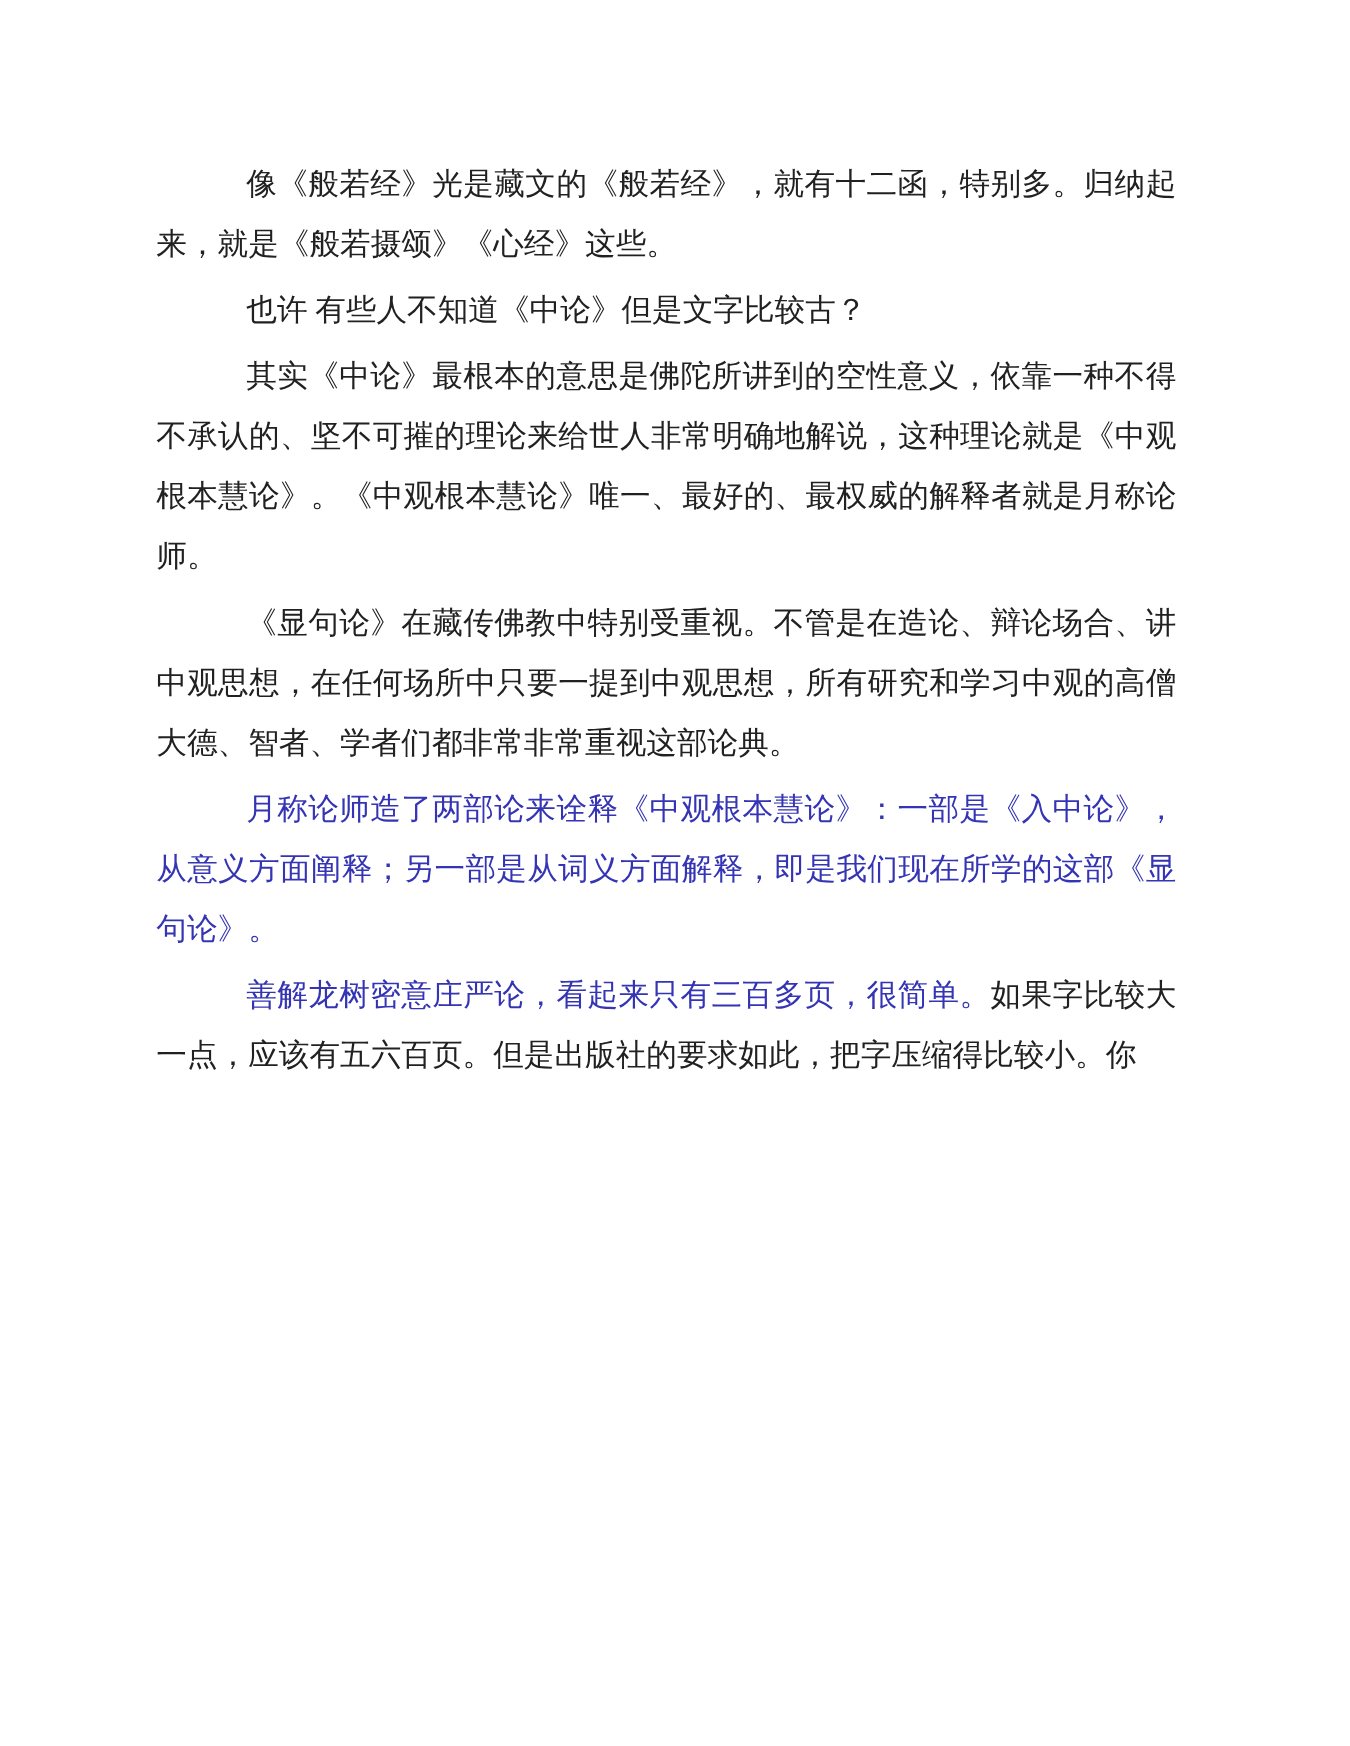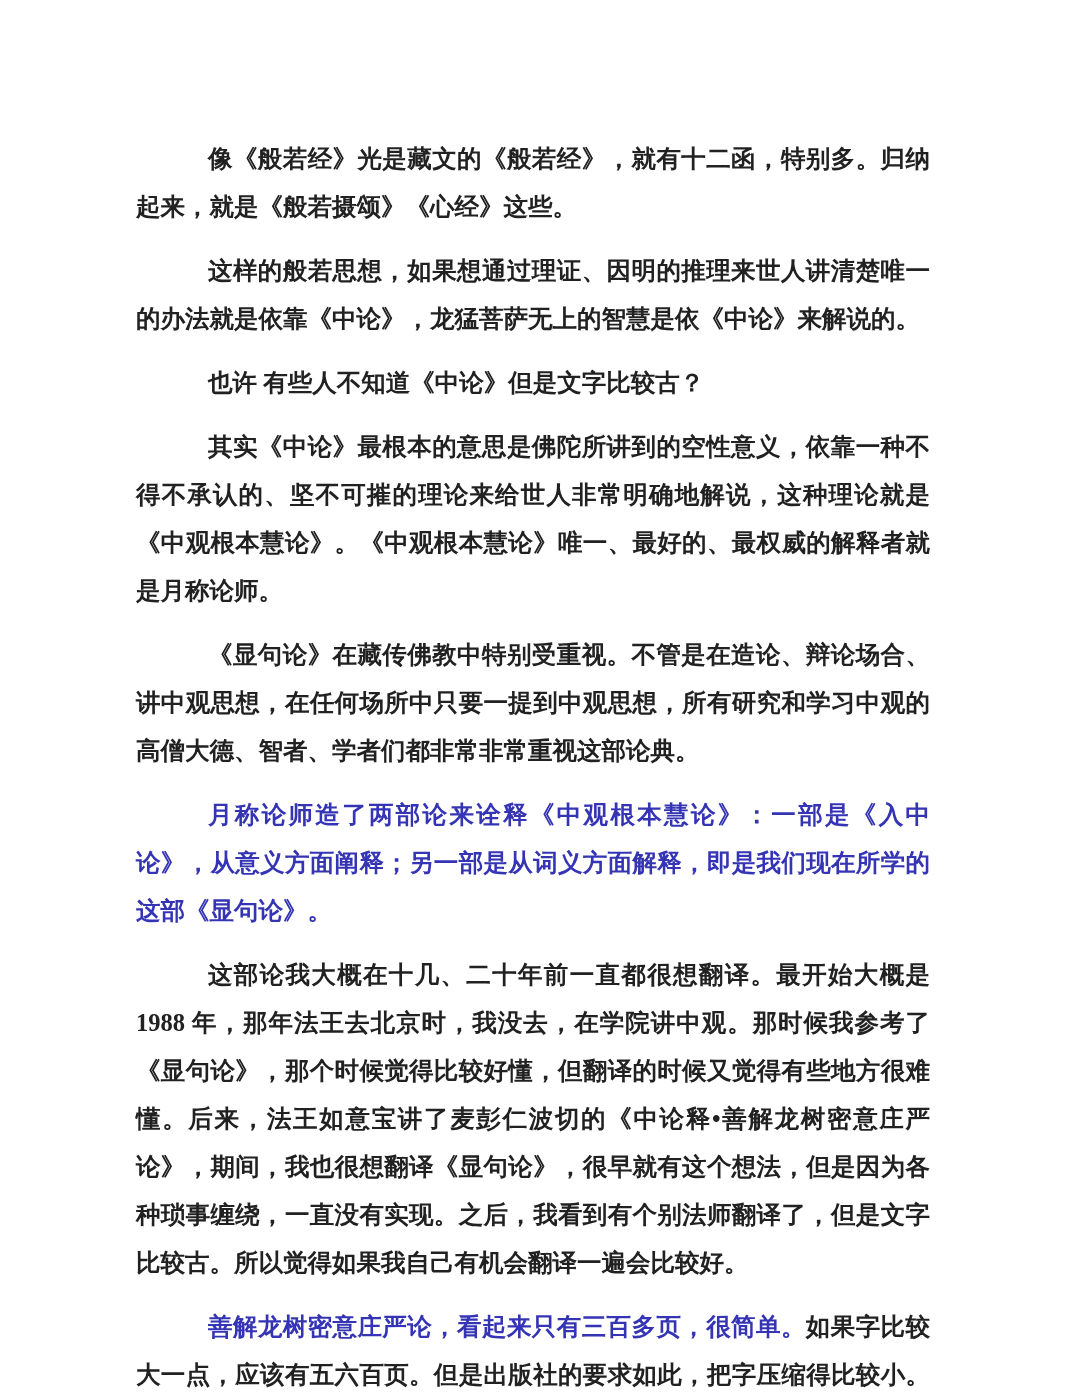--- a/index.html
+++ b/index.html
@@ -29,39 +29,36 @@
     top: 119px;
     width: 826px;
     font-family: "Liberation Serif", "DejaVu Serif", serif;
     font-size: 24.5px;
     line-height: 48px;
     color: var(--text);
     text-align: justify;
     letter-spacing: 0;
   }
   .para {
-    margin: 16px;
+    margin: 5px;
     padding: 0;
     text-indent: 72px;
-    font-weight: bold;
   }
   .seg {
     color: var(--text);
   }
   .seg.accent {
     color: var(--accent);
   }
 </style>
 </head>
 <body>
 
 <div class="page">
   <div class="text-block">
       <p class="para"><span class="seg">像《般若经》光是藏文的《般若经》，就有十二函，特别多。归纳起来，就是《般若摄颂》《心经》这些。</span></p>
-      <p class="para"><span class="seg">这样的般若思想，如果想通过理证、因明的推理来世人讲清楚唯一的办法就是依靠《中论》，龙猛菩萨无上的智慧是依《中论》来解说的。</span></p>
       <p class="para"><span class="seg">也许 有些人不知道《中论》但是文字比较古？</span></p>
       <p class="para"><span class="seg">其实《中论》最根本的意思是佛陀所讲到的空性意义，依靠一种不得不承认的、坚不可摧的理论来给世人非常明确地解说，这种理论就是《中观根本慧论》。《中观根本慧论》唯一、最好的、最权威的解释者就是月称论师。</span></p>
       <p class="para"><span class="seg">《显句论》在藏传佛教中特别受重视。不管是在造论、辩论场合、讲中观思想，在任何场所中只要一提到中观思想，所有研究和学习中观的高僧大德、智者、学者们都非常非常重视这部论典。</span></p>
       <p class="para"><span class="seg accent">月称论师造了两部论来诠释《中观根本慧论》：一部是《入中论》，从意义方面阐释；另一部是从词义方面解释，即是我们现在所学的这部《显句论》。</span></p>
-      <p class="para"><span class="seg">这部论我大概在十几、二十年前一直都很想翻译。最开始大概是 1988 年，那年法王去北京时，我没去，在学院讲中观。那时候我参考了《显句论》，那个时候觉得比较好懂，但翻译的时候又觉得有些地方很难懂。后来，法王如意宝讲了麦彭仁波切的《中论释•善解龙树密意庄严论》，期间，我也很想翻译《显句论》，很早就有这个想法，但是因为各种琐事缠绕，一直没有实现。之后，我看到有个别法师翻译了，但是文字比较古。所以觉得如果我自己有机会翻译一遍会比较好。</span></p>
       <p class="para"><span class="seg accent">善解龙树密意庄严论，看起来只有三百多页，很简单。</span><span class="seg">如果字比较大一点，应该有五六百页。但是出版社的要求如此，把字压缩得比较小。你</span></p>
     </div>
 </div>
 
 </body></html>

